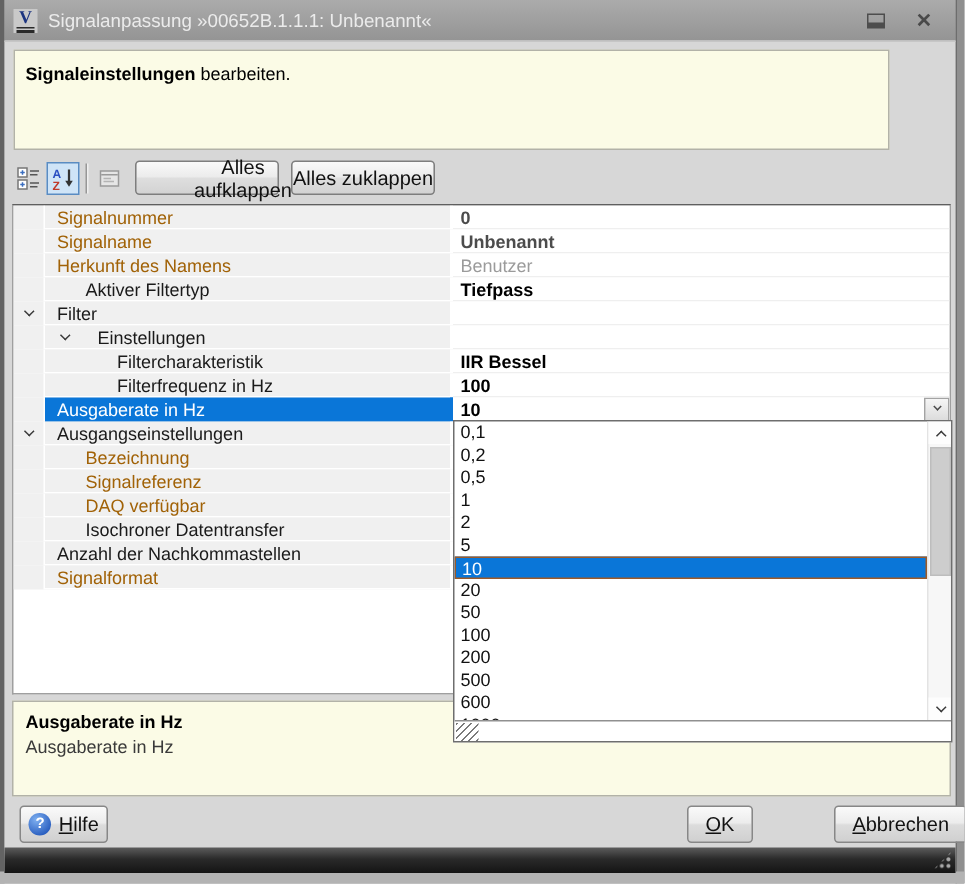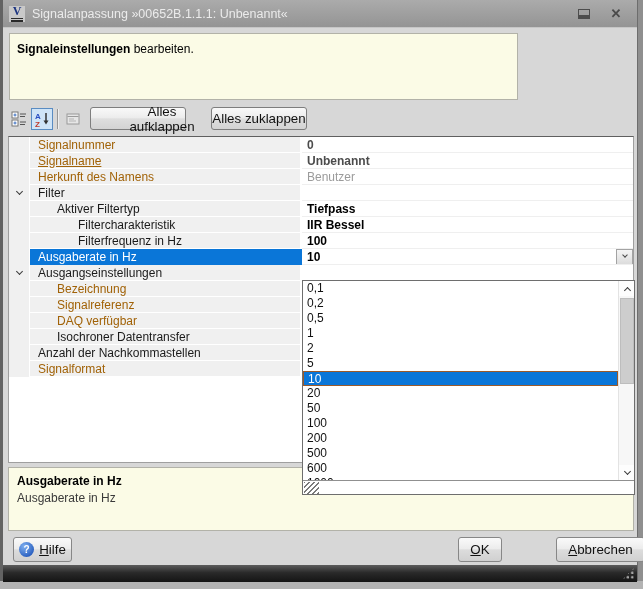--- a/index.html
+++ b/index.html
@@ -22,21 +22,21 @@
   .title-text { margin-left:7px; color:#ebebeb; font-size:12.5px; }
   .win-btn { position:absolute; top:0; width:26px; height:27px; display:flex; align-items:center; justify-content:center; cursor:default; }
   .btn-max { right:40px; }
   .btn-close { right:8px; }
   .max-glyph { width:12px; height:10px; border:1.5px solid #4d4d4d; border-bottom:4px solid #4d4d4d; background:transparent; }
   .close-glyph { color:#4a4a4a; font-weight:bold; font-size:13px; }
 
   
   .body { position:absolute; left:3px; right:6px; top:27px; bottom:8px; background:#d7d7d7; border-top:1px solid #c6c6c6; }
 
-  .info-panel { position:absolute; left:6px; top:5px; width:509px; height:67px;
+  .info-panel { position:absolute; left:6px; top:5px; width:584px; height:67px;
                 background:#fbfbe6; border:1px solid #b2b2a8; padding:8px 7px; color:#000; }
   .info-panel b { font-weight:bold; }
 
   
   .tbtn-icon { position:absolute; top:80px; width:22px; height:22px; display:flex; align-items:center; justify-content:center; }
   .tbtn-icon.active { background:#cfe4f7; border:1px solid #5a8cc2; }
   .tbtn-sep { position:absolute; top:81px; left:54px; width:1px; height:20px; background:#979797; box-shadow:1px 0 0 #efefef; }
   .tbtn { position:absolute; top:79px; height:23px; border:1px solid #7e7e7e; border-radius:3px;
           background:linear-gradient(#f9f9f9,#ececec 46%,#dedede 52%,#d3d3d3);
           display:flex; align-items:center; justify-content:center; color:#111; }
@@ -150,69 +150,81 @@
     </span>
     <span class="tbtn-sep"></span>
     <span class="tbtn-icon" style="left:59px;">
       <svg width="16" height="16" viewBox="0 0 16 16">
         <rect x="2" y="3" width="12" height="10" fill="#e6e6e6" stroke="#9a9a9a"></rect>
         <path d="M2.5 5.5h11" stroke="#9a9a9a"></path>
         <path d="M4 8h5M4 10h7" stroke="#b4b4b4"></path>
       </svg>
     </span>
     <button class="tbtn" style="left:87px; width:96px;padding-left:48px;">Alles aufklappen</button>
-    <button class="tbtn" style="left:208px; width:96px;">Alles zuklappen</button>
+    <button class="tbtn" style="left:191px; width:96px;">Alles zuklappen</button>
 
     <div class="grid">
       <div>
           <div class="grid-row">
             <div class="cell-gutter"></div>
             <div class="cell-label lbl-gray" style="padding-left: 8px;">
               <span>Signalnummer</span>
             </div>
             <div class="cell-value">
               <span class="val-dim">0</span>
             </div>
           </div>
           <div class="grid-row">
             <div class="cell-gutter"></div>
-            <div class="cell-label lbl-gray" style="padding-left: 8px; text-decoration: underline;">
+            <div class="cell-label lbl-gray" style="padding-left: 8px;">
               <span>Signalname</span>
             </div>
             <div class="cell-value">
               <span class="val-dim">Unbenannt</span>
             </div>
           </div>
           <div class="grid-row">
             <div class="cell-gutter"></div>
             <div class="cell-label lbl-gray" style="padding-left: 8px;">
               <span>Herkunft des Namens</span>
             </div>
             <div class="cell-value">
               <span class="val-gray">Benutzer</span>
             </div>
           </div>
           <div class="grid-row">
+            <div class="cell-gutter"></div>
+            <div class="cell-label lbl-black" style="padding-left: 27px;">
+              <span>Aktiver Filtertyp</span>
+            </div>
+            <div class="cell-value">
+              <span class="val-bold">Tiefpass</span>
+            </div>
+          </div>
+          <div class="grid-row">
             <div class="cell-gutter">
               <span class="chev"></span>
             </div>
             <div class="cell-label lbl-black" style="padding-left: 8px;">
               <span>Filter</span>
             </div>
             <div class="cell-value">
               <span></span>
             </div>
           </div>
           <div class="grid-row">
             <div class="cell-gutter"></div>
-            <div class="cell-label lbl-black" style="padding-left: 27px;">
-              <span>Aktiver Filtertyp</span>
-            </div>
-            <div class="cell-value">
-              <span class="val-bold">Tiefpass</span>
+            <div class="cell-label lbl-black" style="padding-left: 9px;">
+              <span class="chev-wrap">
+                <span class="chev"></span>
+              </span>
+              <span>Einstellungen</span>
+            </div>
+            <div class="cell-value">
+              <span></span>
             </div>
           </div>
           <div class="grid-row">
             <div class="cell-gutter"></div>
             <div class="cell-label lbl-black" style="padding-left: 48px;">
               <span>Filtercharakteristik</span>
             </div>
             <div class="cell-value">
               <span class="val-bold">IIR Bessel</span>
             </div>

